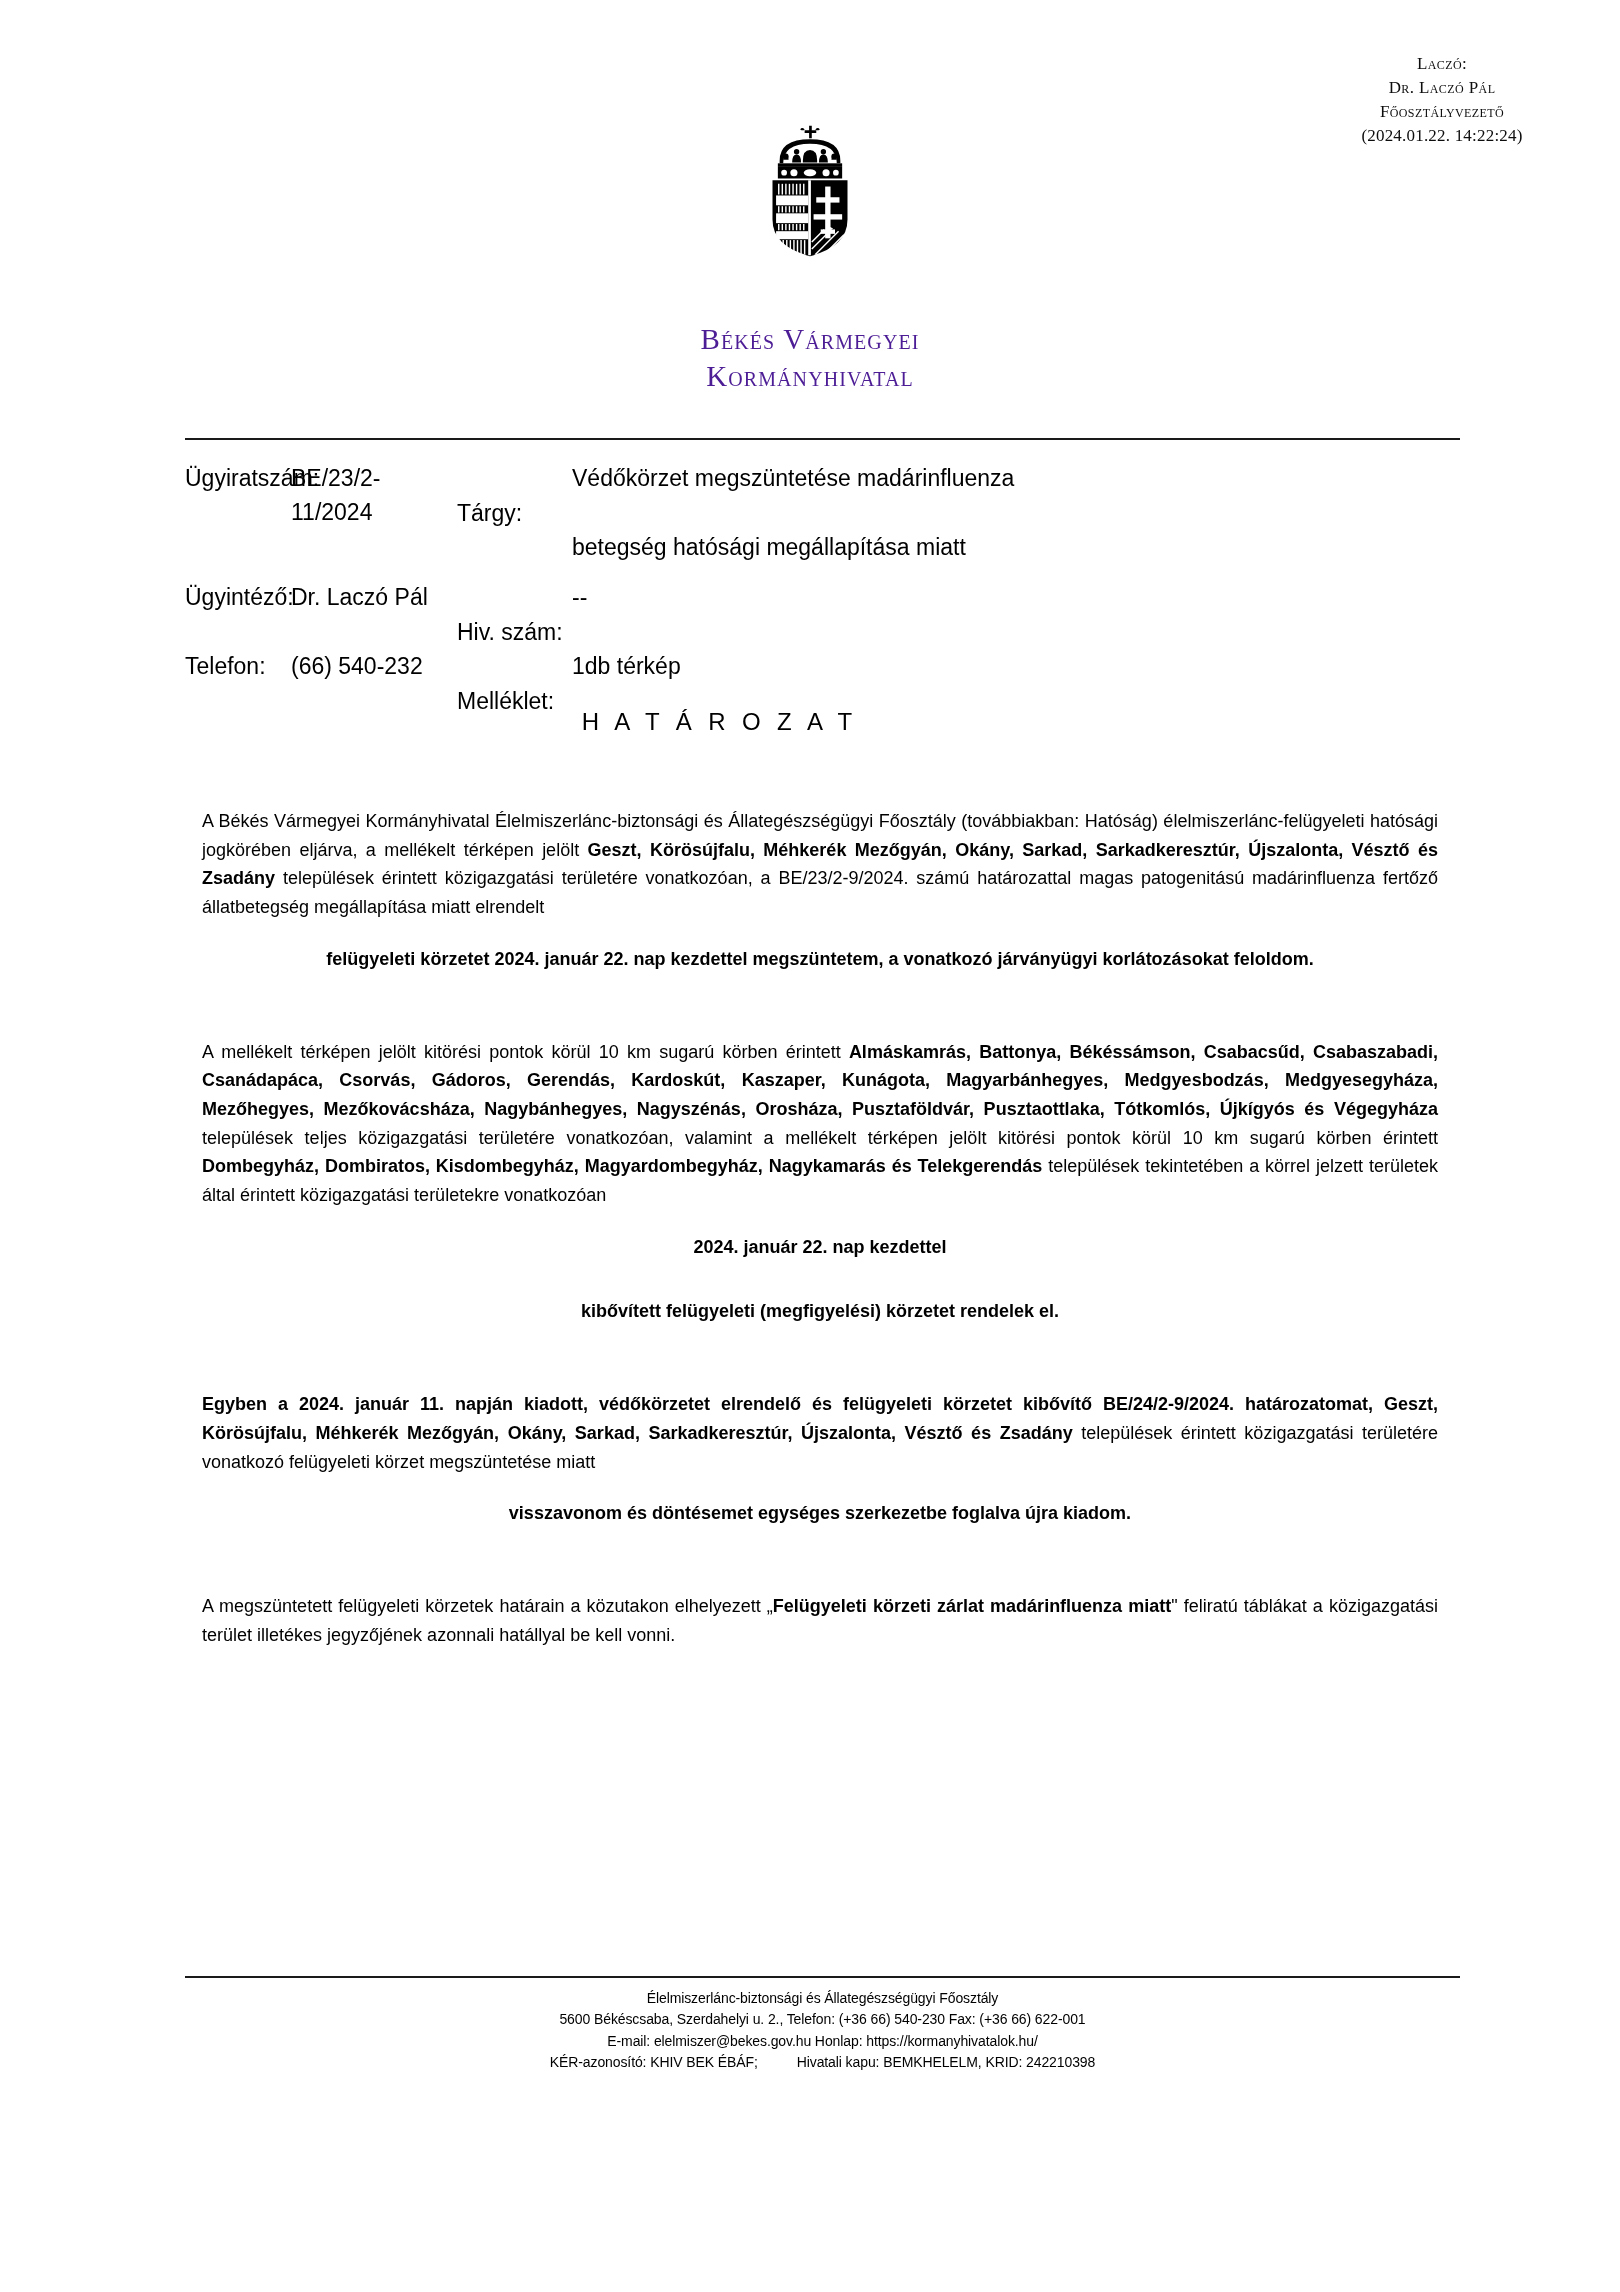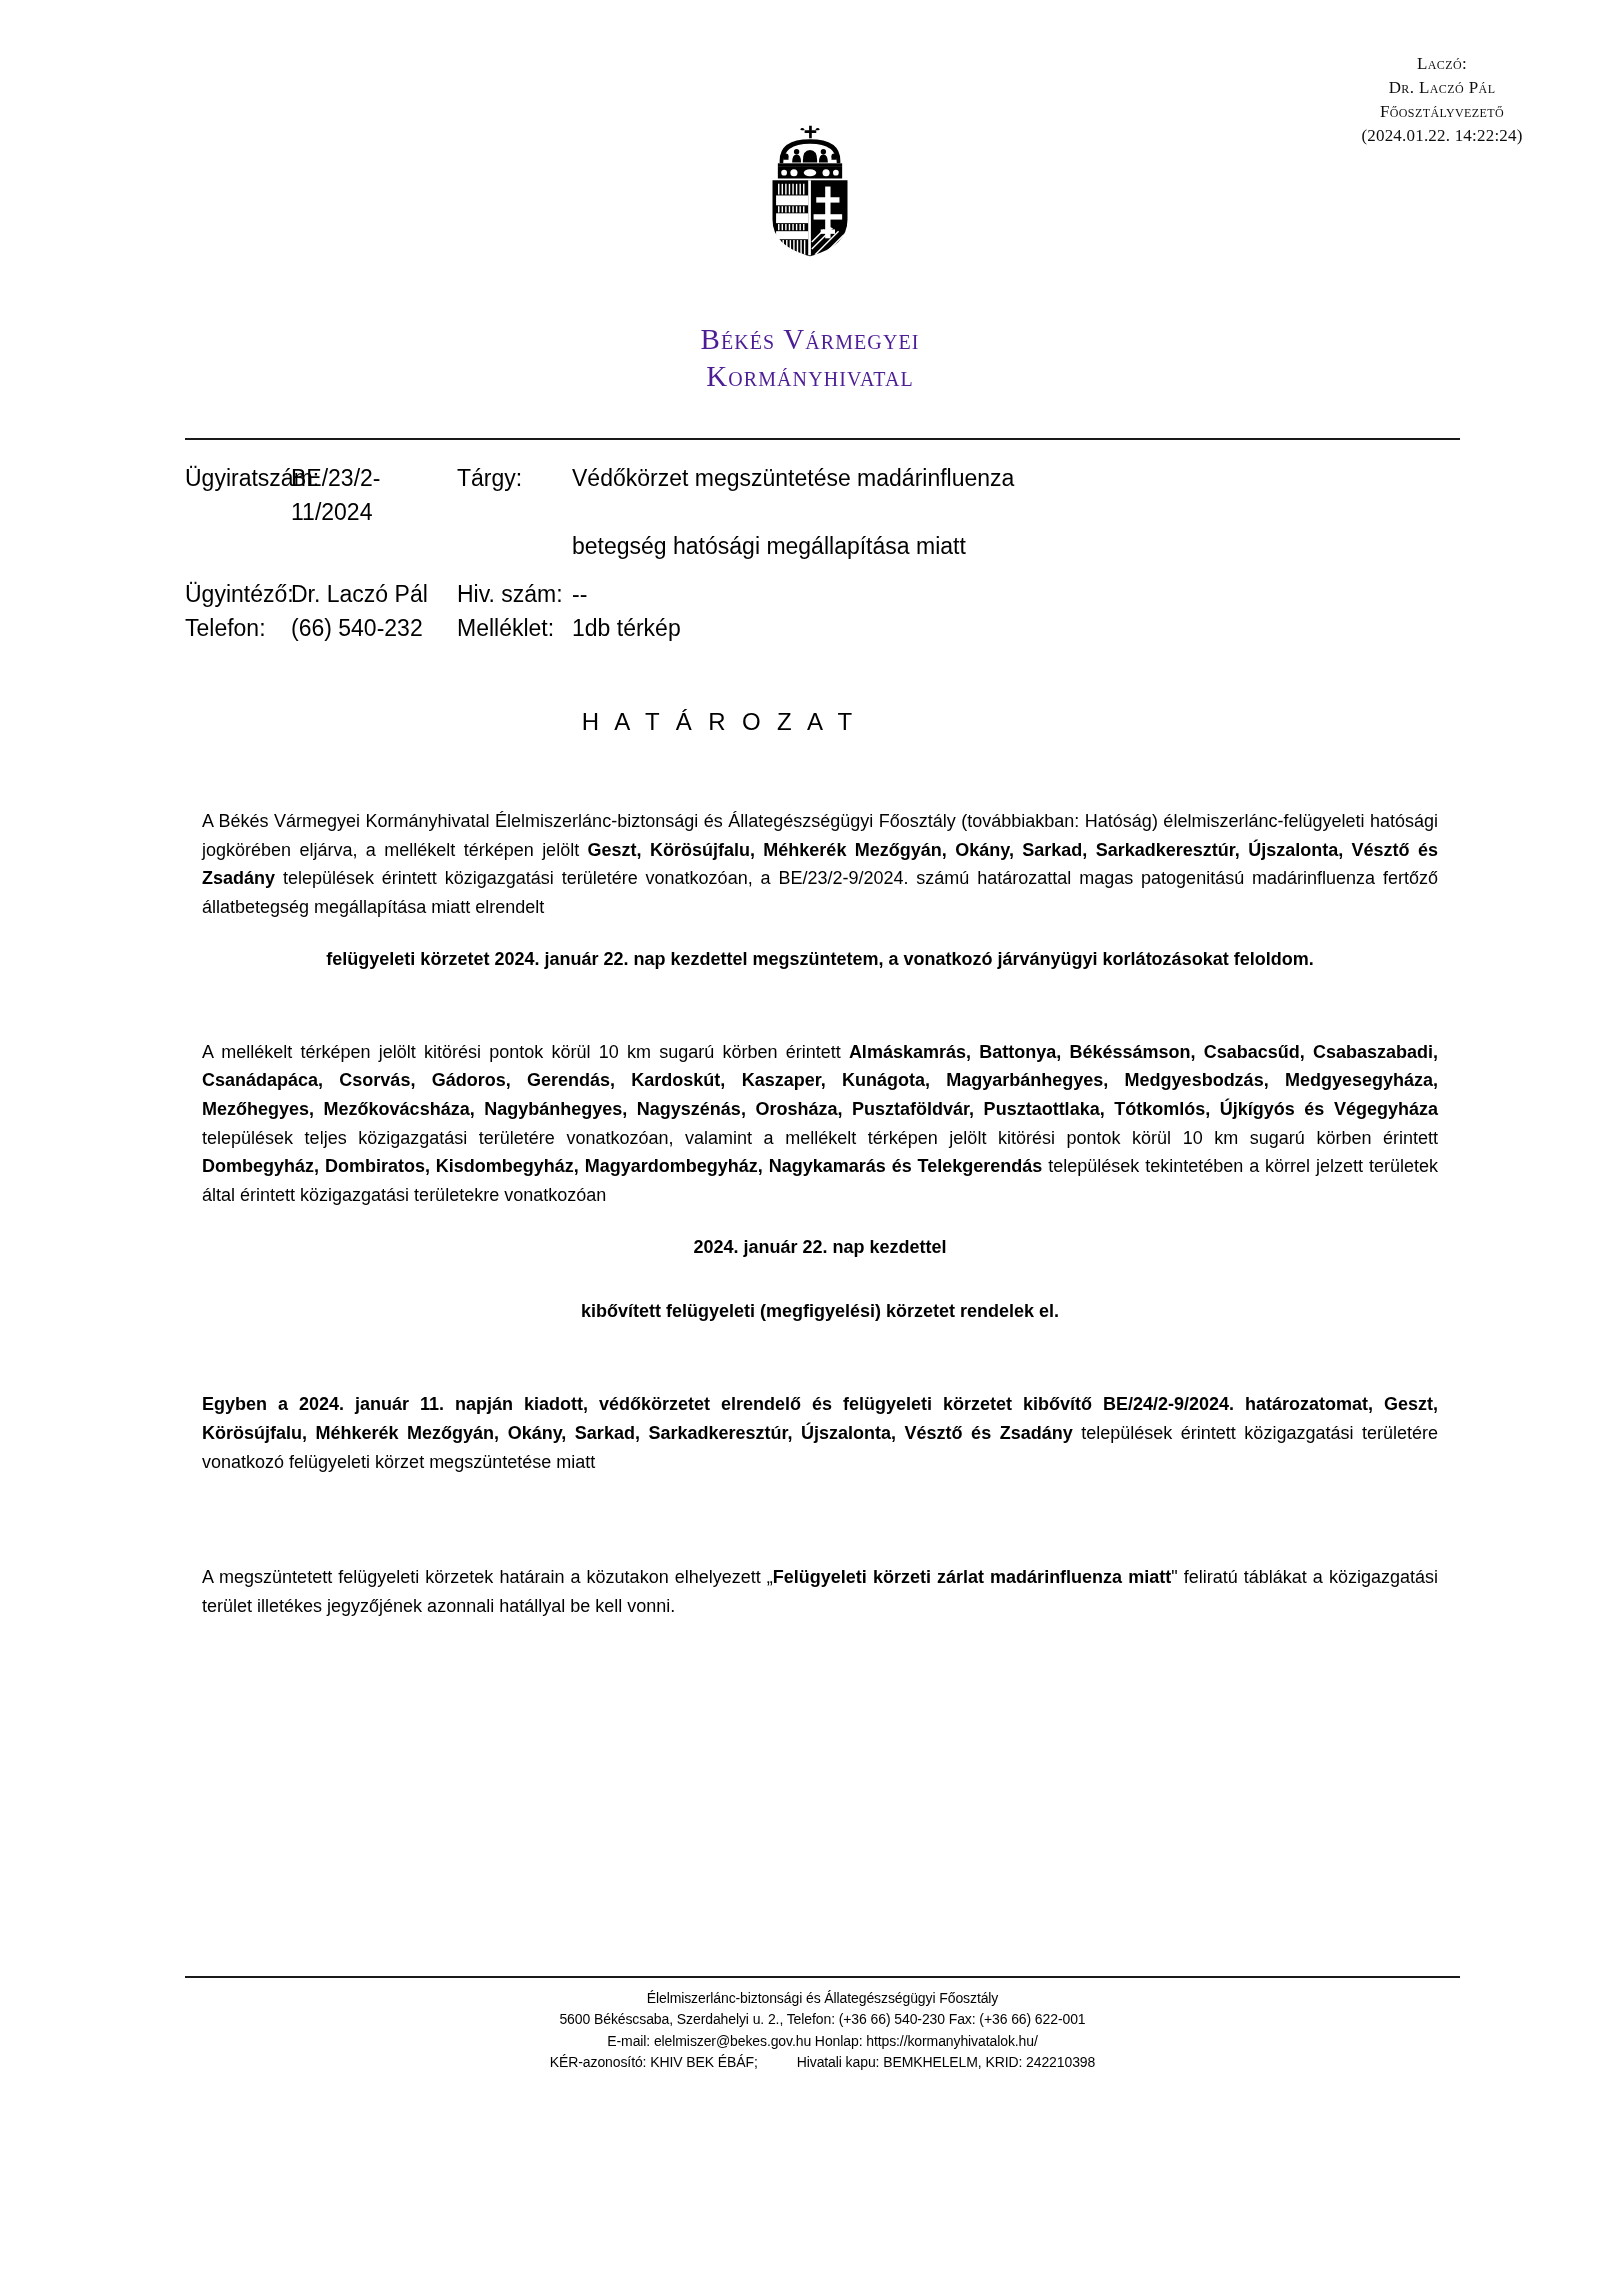--- a/index.html
+++ b/index.html
@@ -92,21 +92,21 @@
     width: 1275px;
     font-size: 23px;
     line-height: 1.47;
   }
   .meta-row {
     display: flex;
     align-items: flex-start;
   }
   .meta-label-a { width: 106px; flex: none; }
   .meta-val-a   { width: 166px; flex: none; }
-  .meta-label-b { width: 115px; flex: none; }
+  .meta-label-b { width: 115px; flex: none; margin-top: 35px; }
   .meta-val-b   { flex: 1 1 auto; }
   .meta-row.r1 { margin-bottom: 0; }
   .meta-spacer { height: 15px; }
 
   
   .doc-title {
     position: absolute;
     left: 0;
     top: 708px;
     width: 1439px;
@@ -323,20 +323,21 @@
     <div class="gap-m"></div>
 
     <p class="center"><b>kibővített felügyeleti (megfigyelési) körzetet rendelek el.</b></p>
 
     <div class="gap-xl"></div>
 
     <p><b>Egyben a 2024. január 11. napján kiadott, védőkörzetet elrendelő és felügyeleti körzetet kibővítő BE/24/2-9/2024. határozatomat, Geszt, Körösújfalu, Méhkerék Mezőgyán, Okány, Sarkad, Sarkadkeresztúr, Újszalonta, Vésztő és Zsadány</b><span> települések érintett közigazgatási területére vonatkozó felügyeleti körzet megszüntetése miatt</span></p>
 
     <div class="gap-s"></div>
 
+    <p class="center"><b>visszavonom és döntésemet egységes szerkezetbe foglalva újra kiadom.</b></p>
 
     <div class="gap-xl"></div>
 
     <p><span>A megszüntetett felügyeleti körzetek határain a közutakon elhelyezett „</span><b>Felügyeleti körzeti zárlat madárinfluenza miatt</b><span>" feliratú táblákat a közigazgatási terület illetékes jegyzőjének azonnali hatállyal be kell vonni.</span></p>
 
   </div>
 
   <div class="footer-rule"></div>
   <div class="footer">
     <div>Élelmiszerlánc-biztonsági és Állategészségügyi Főosztály</div>

